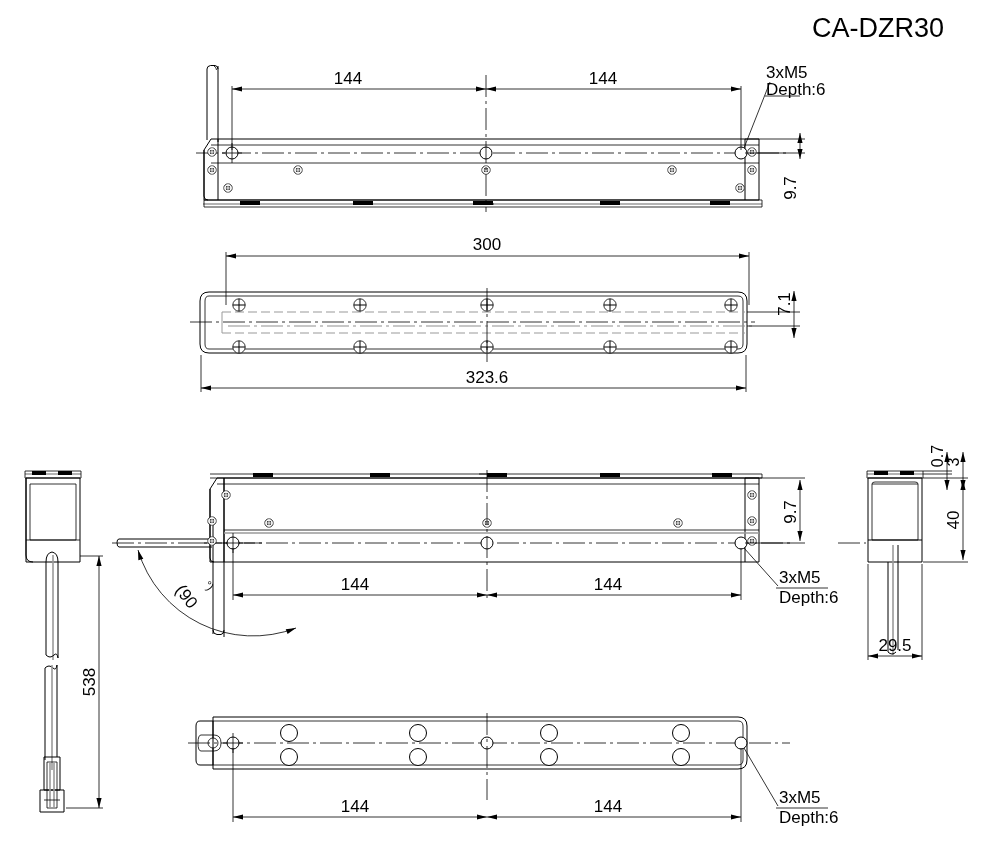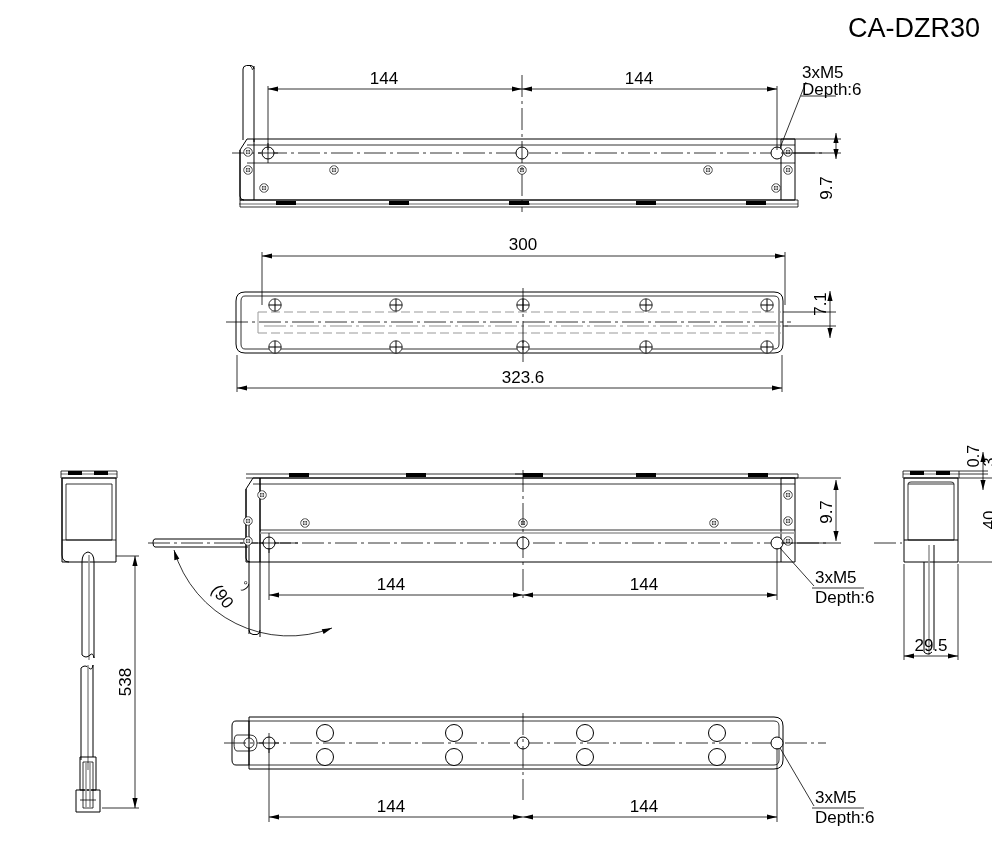--- a/index.html
+++ b/index.html
@@ -15,21 +15,20 @@
     color: #000000;
     overflow: hidden;
     position: relative;
   }
   #drawing-root {
     position: absolute;
     left: 0;
     top: 0;
     width: 872px;
     height: 850px;
-    margin-left: 36px;
   }
   svg#drawing {
     display: block;
     width: 992px;
     height: 850px;
   }
   .ln      { stroke: #000; stroke-width: 1; fill: none; }
   .ln-thin { stroke: #000; stroke-width: 0.8; fill: none; }
   .ln-dim  { stroke: #000; stroke-width: 0.8; fill: none; }
   .ln-grey { stroke: #9a9a9a; stroke-width: 1.6; fill: none; }

